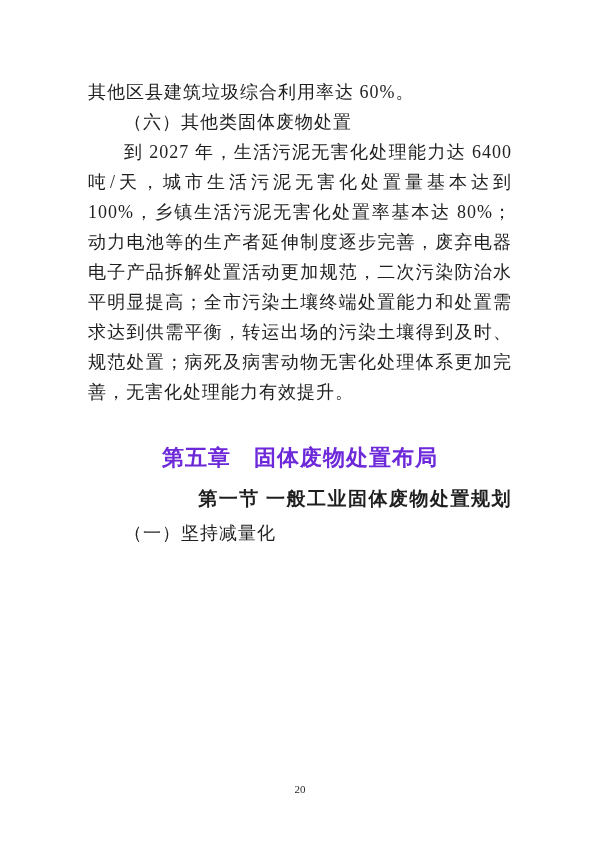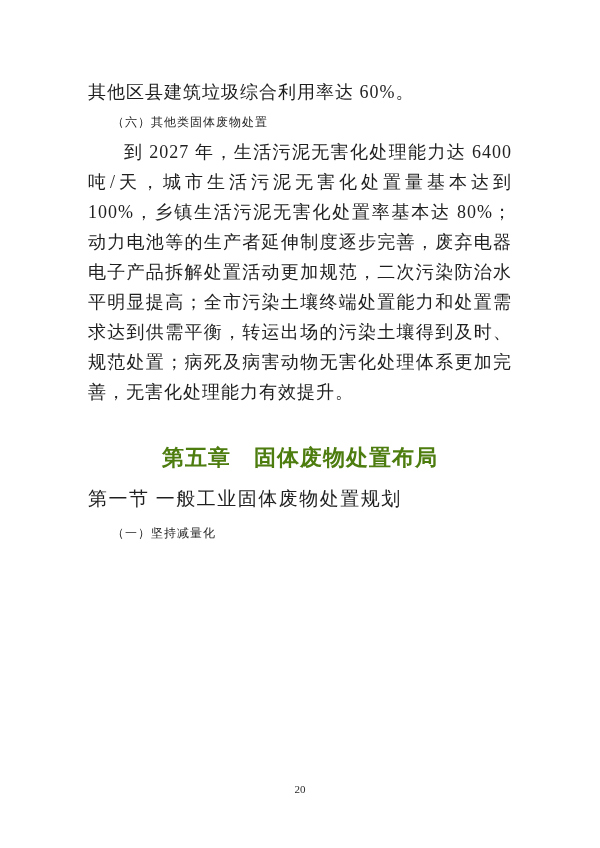--- a/index.html
+++ b/index.html
@@ -34,44 +34,44 @@
     text-align: justify;
   }
   .body-para {
     font-size: 18px;
     line-height: 30px;
     letter-spacing: 1px;
     text-align: justify;
     text-indent: 2em;
   }
   .kaiti-line {
-    font-size: 12px;
+    font-size: 18px;
     line-height: 30px;
     letter-spacing: 1px;
     text-indent: 2em;
     font-weight: 400;
     font-family: Liberation Serif, serif;
   }
   .chapter-heading {
     margin-top: 33px !important;
     font-family: "DejaVu Sans", "Liberation Sans", sans-serif;
     font-size: 22px;
     line-height: 36px;
     font-weight: 700;
     text-align: center;
     letter-spacing: 1px;
-    color: #4d7c0f;
+    color: #6d28d9;
   }
   .section-heading {
     margin-top: 8px !important;
     font-size: 19px;
     line-height: 30px;
-    font-weight: 400;
+    font-weight: 700;
     letter-spacing: 1.5px;
-    text-align: left;
+    text-align: right;
   }
   .subsection-one {
     margin-top: 4px !important;
   }
   .page-number {
     position: absolute;
     top: 782px;
     left: 0;
     width: 100%;
     text-align: center;

